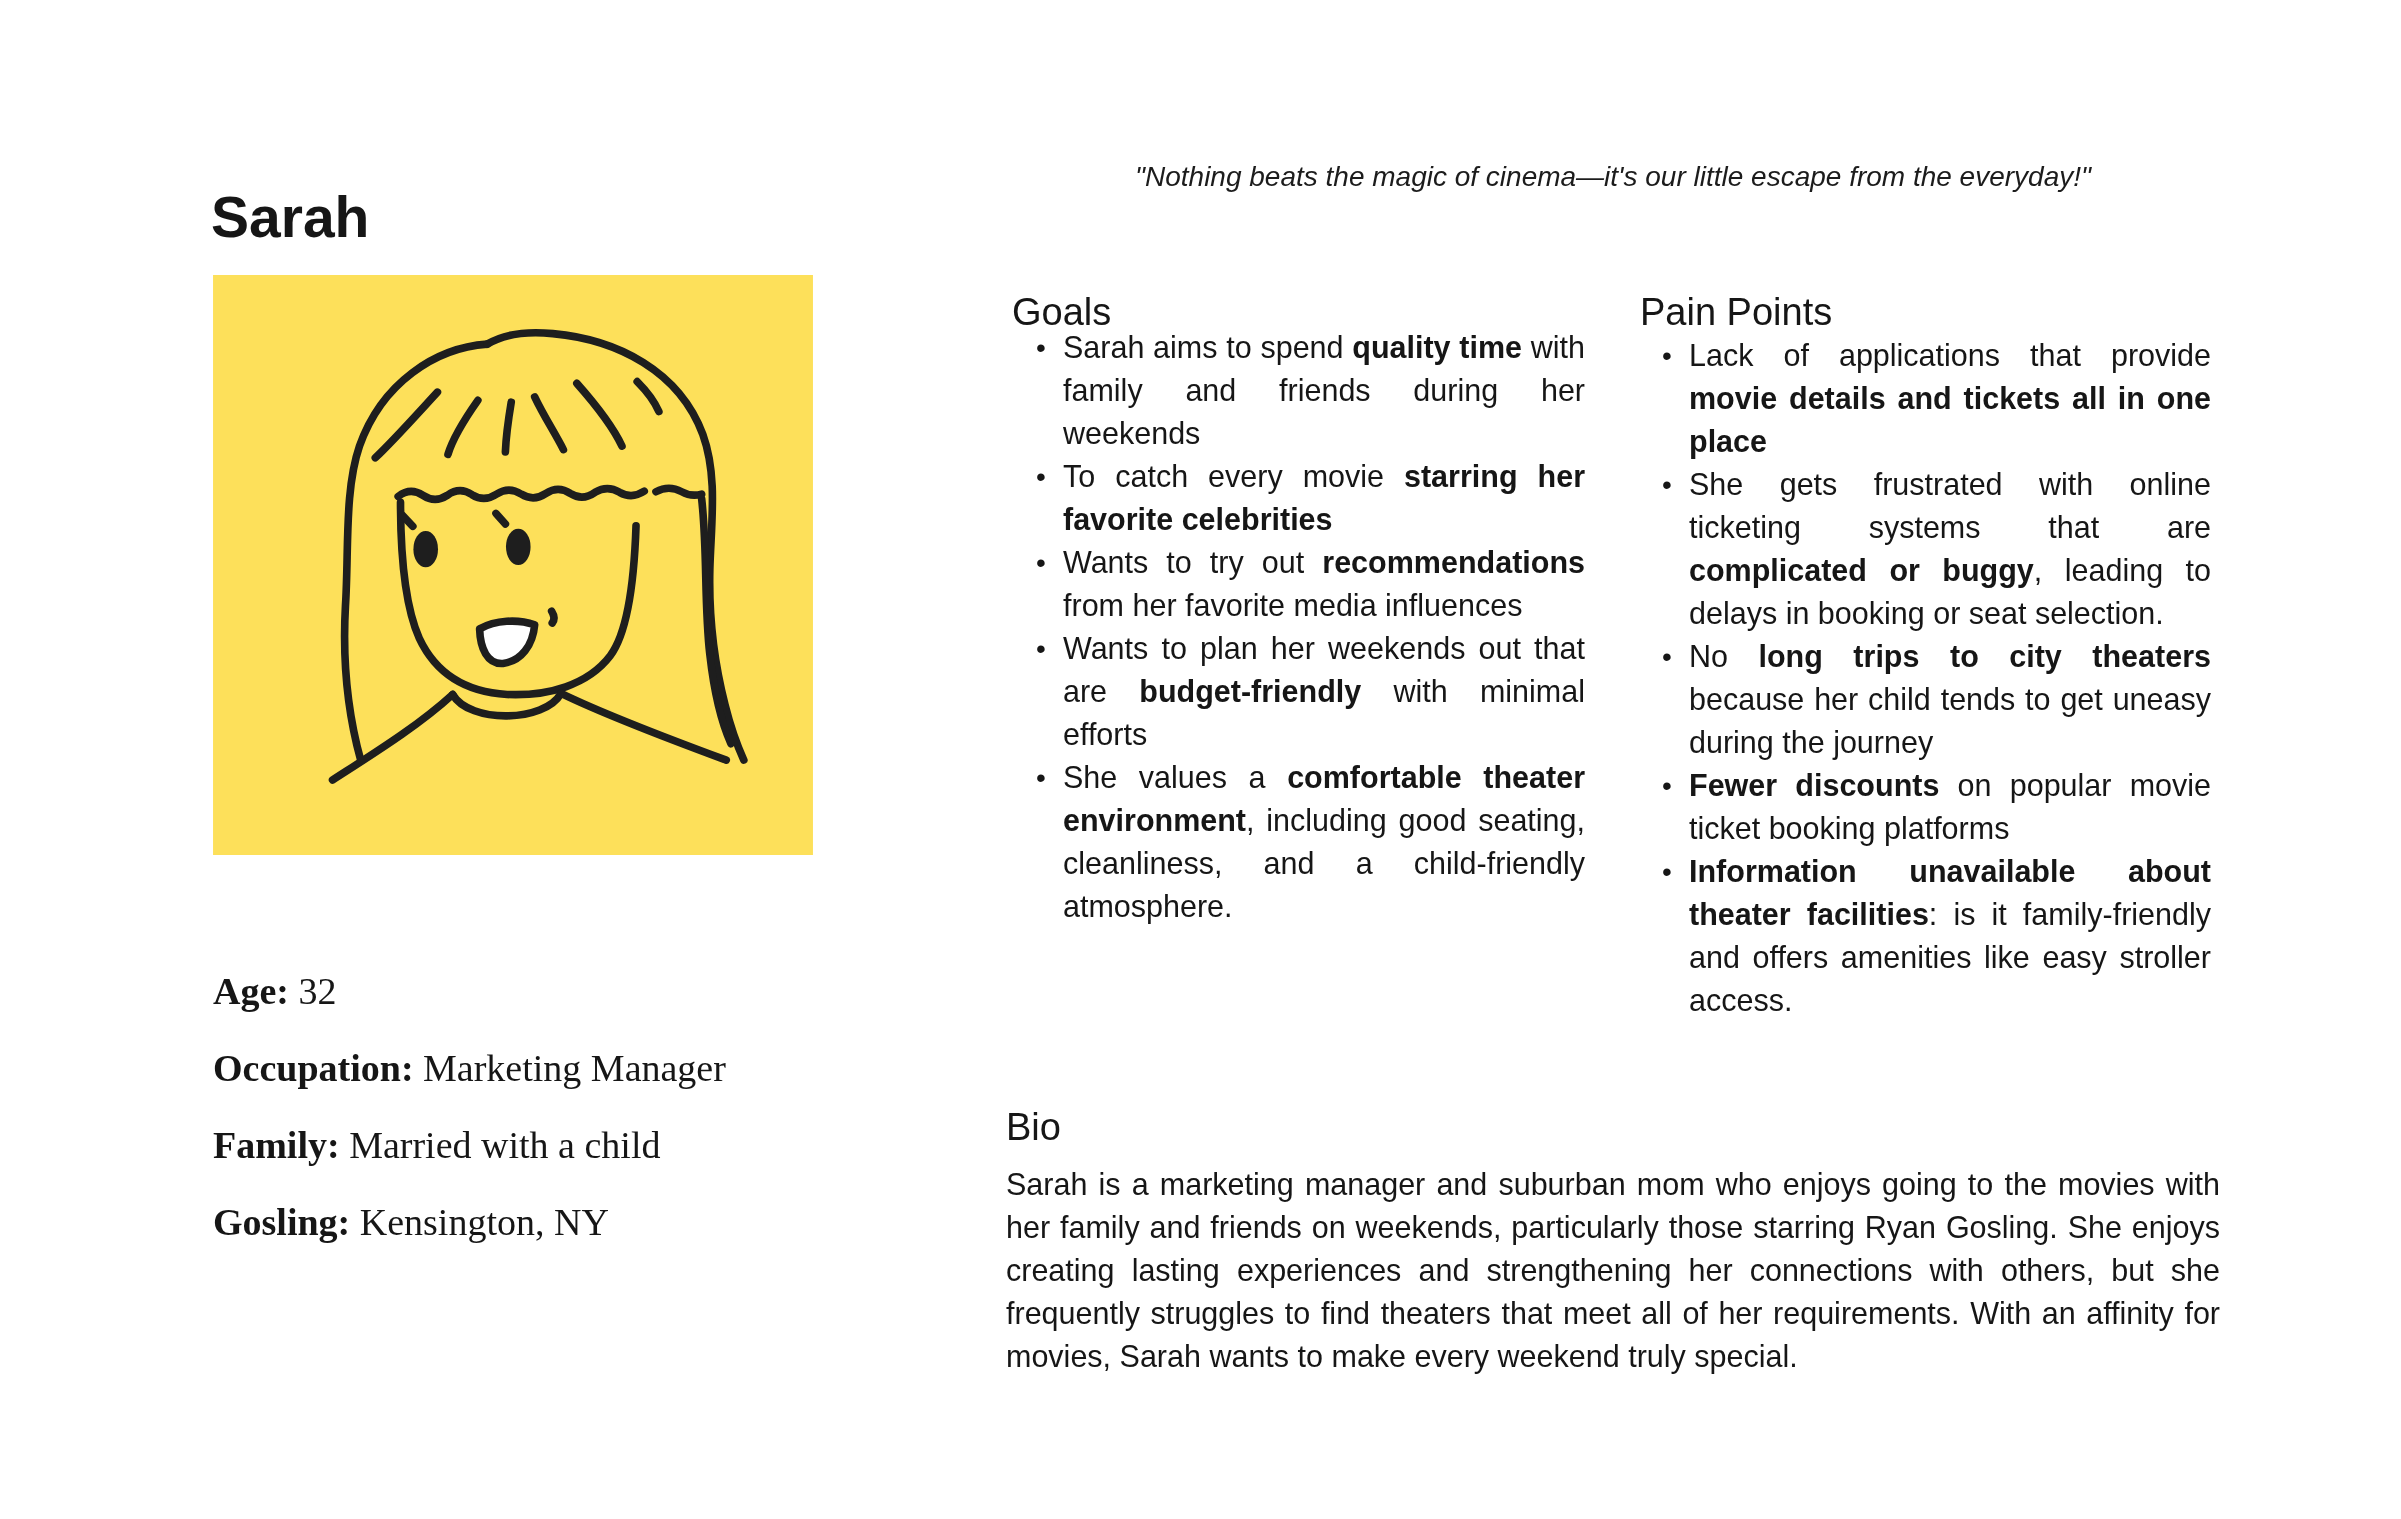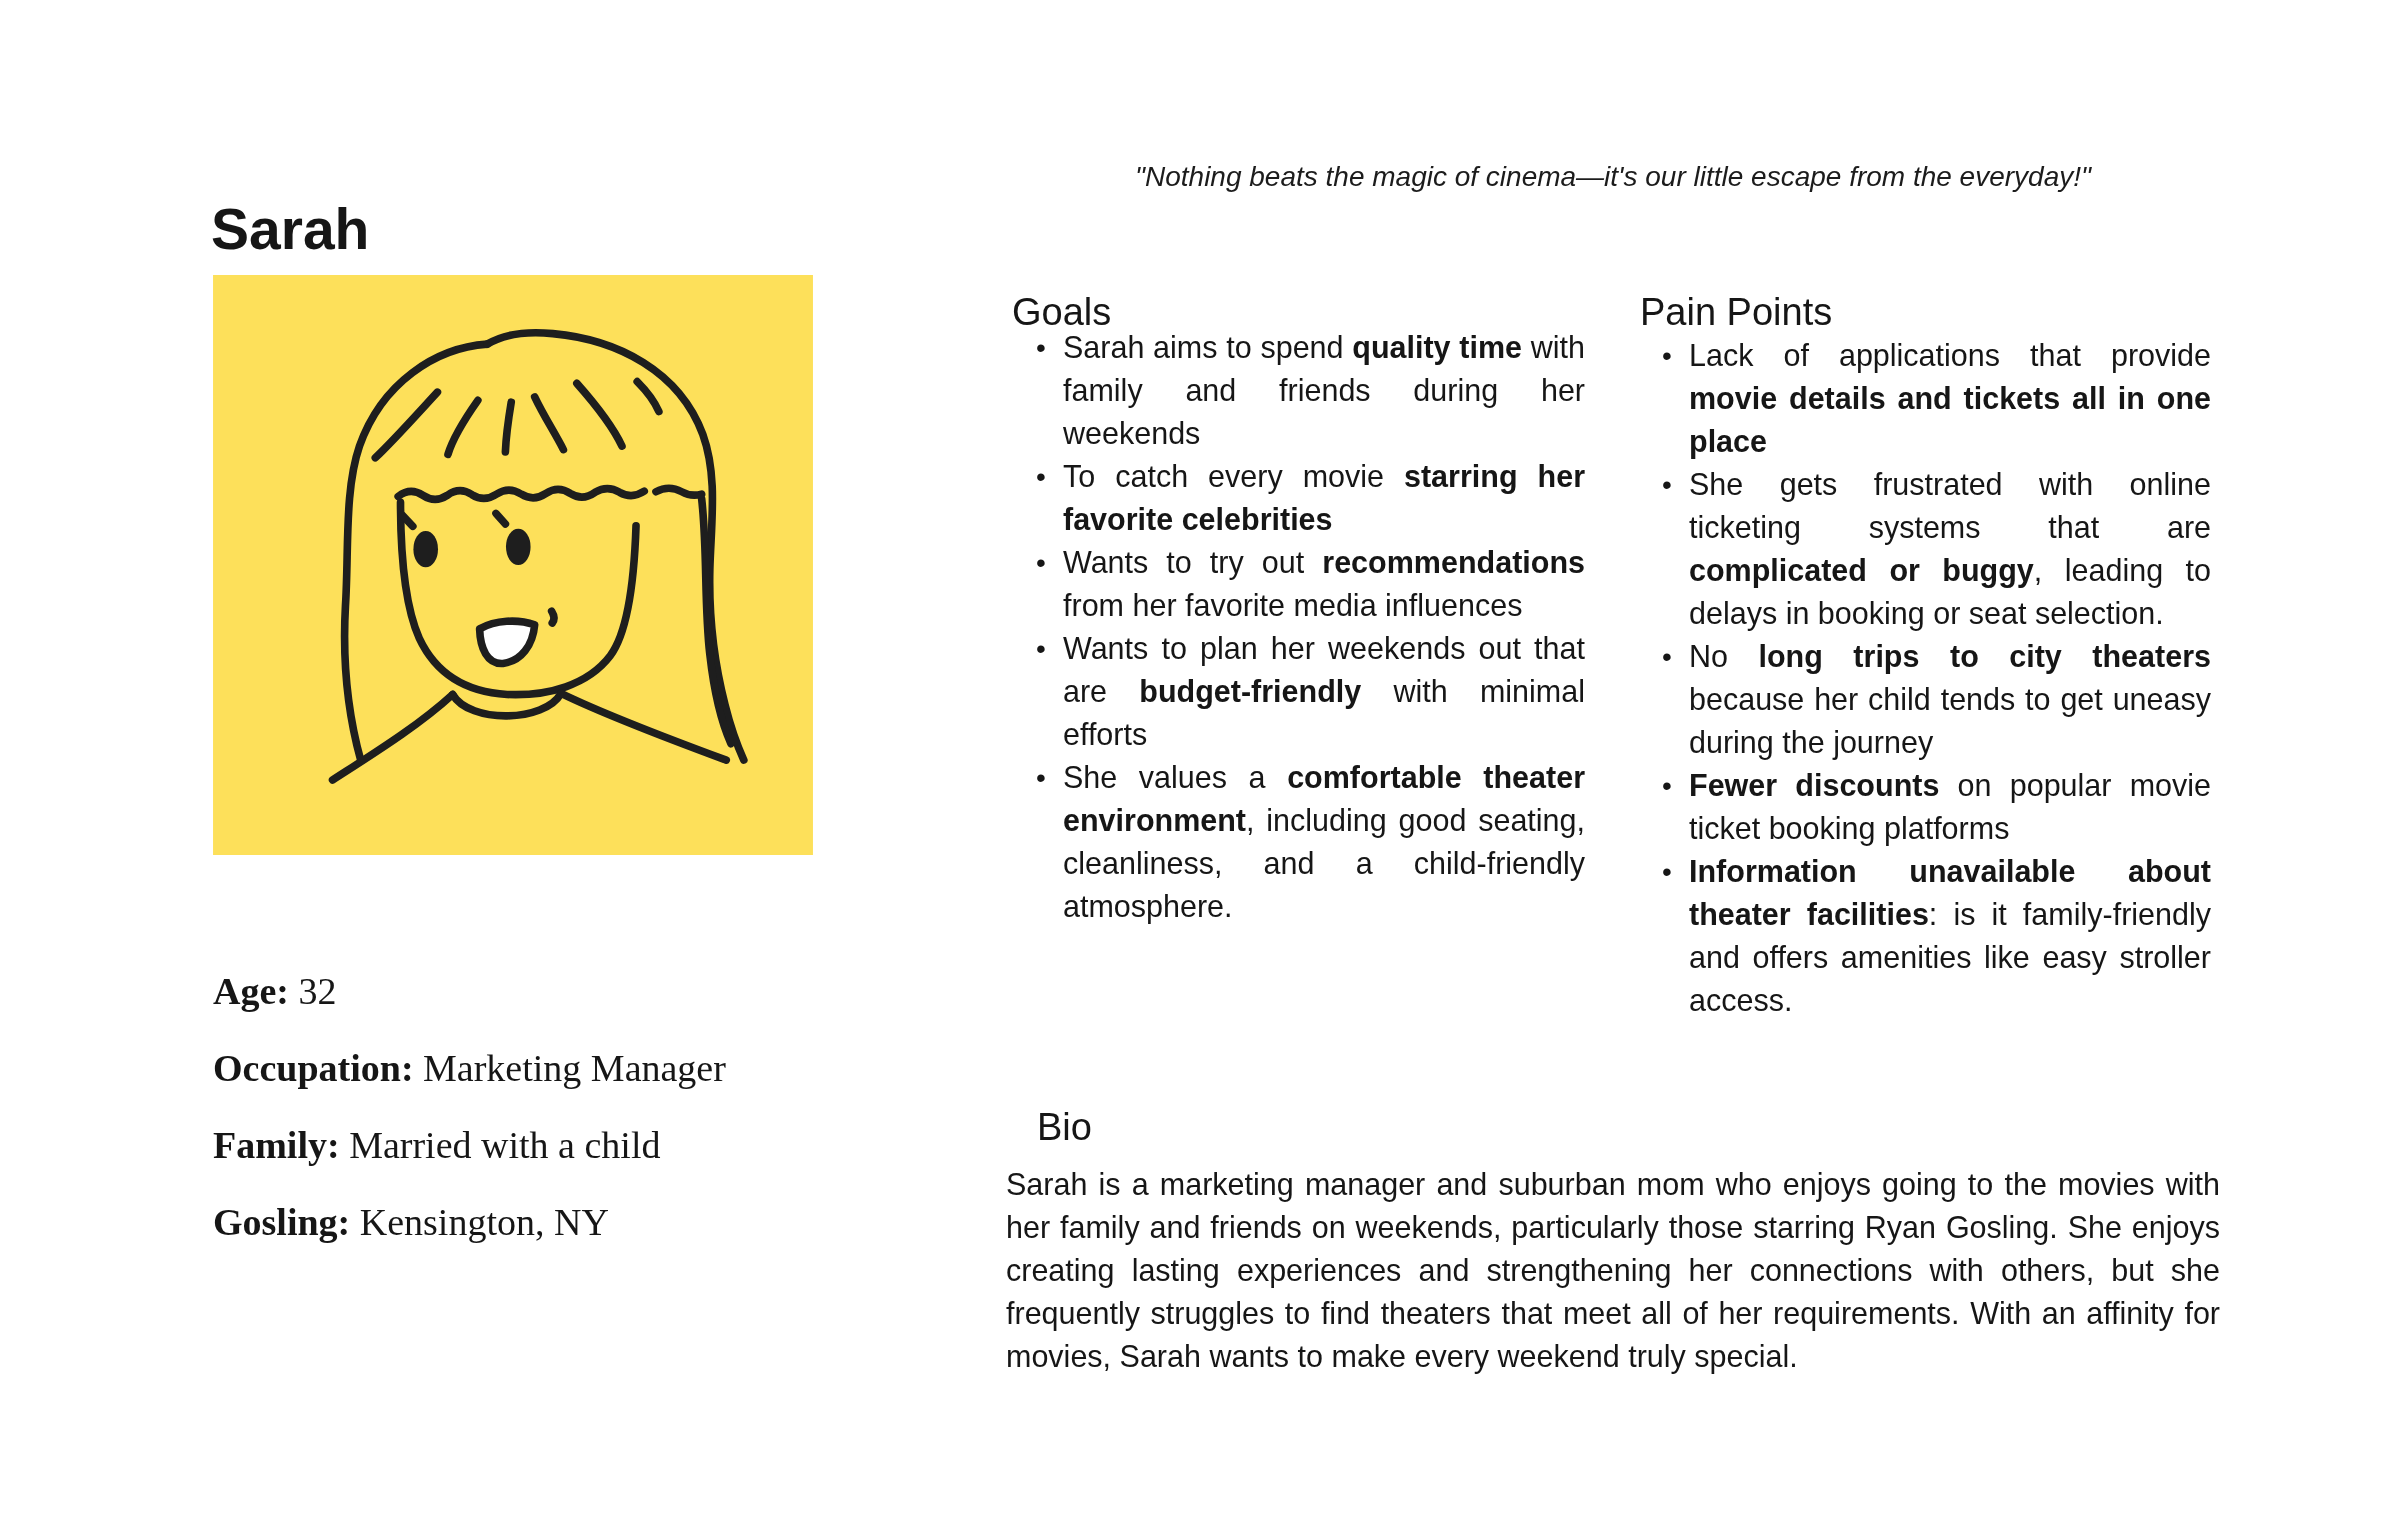--- a/index.html
+++ b/index.html
@@ -5,21 +5,21 @@
   html,body{margin:0;padding:0;background:#ffffff;}
   .page{
     position:relative;
     width:2401px;height:1520px;
     background:#ffffff;
     font-family:"Liberation Sans","DejaVu Sans",sans-serif;
     color:#161616;
     overflow:hidden;
   }
   .title{
-    position:absolute;left:211px;top:159px;
+    position:absolute;left:211px;top:147px;
     font-size:57px;font-weight:700;line-height:64px;
   }
   .avatar-box{
     position:absolute;left:213px;top:275px;width:600px;height:580px;
   }
   .avatar-box svg{display:block;width:100%;height:100%;}
   .details{
     position:absolute;left:213px;top:969px;width:733px;
     font-size:38px;line-height:45px;
   }
@@ -29,21 +29,21 @@
     position:absolute;left:1006px;top:159px;width:1214px;
     font-size:28px;font-style:italic;line-height:35px;
     text-align:center;color:#1c1c1c;
   }
   .col-heading{
     position:absolute;
     font-size:38px;font-weight:400;line-height:38px;
   }
   .goals-heading{left:1012px;top:261px;}
   .pain-heading{left:1640px;top:261px;}
-  .bio-heading{left:1006px;top:1076px;margin-left:31px;}
+  .bio-heading{left:1006px;top:1076px;}
   ul.bullets{
     position:absolute;margin:0;list-style:none;
     font-size:30.5px;line-height:43px;
   }
   ul.bullets li{
     position:relative;text-align:justify;
   }
   ul.bullets li::before{
     content:"\2022";
     position:absolute;left:-27px;top:0;

